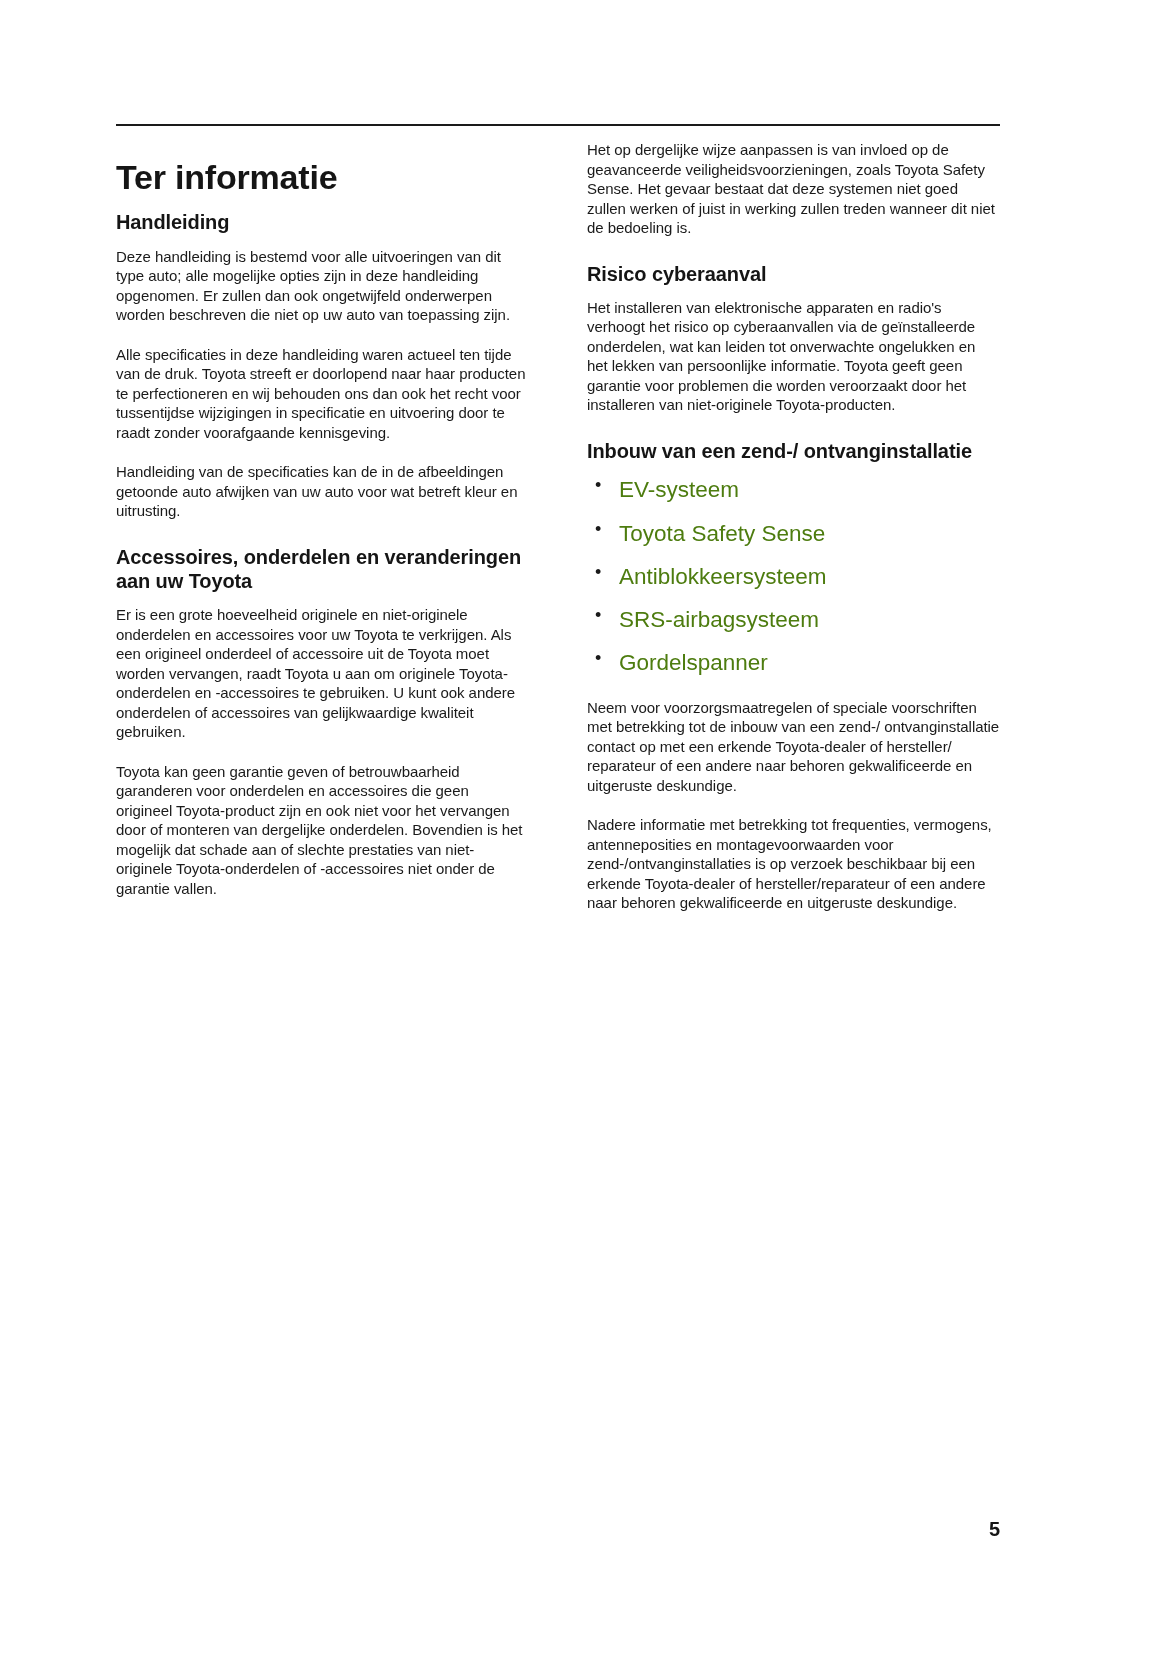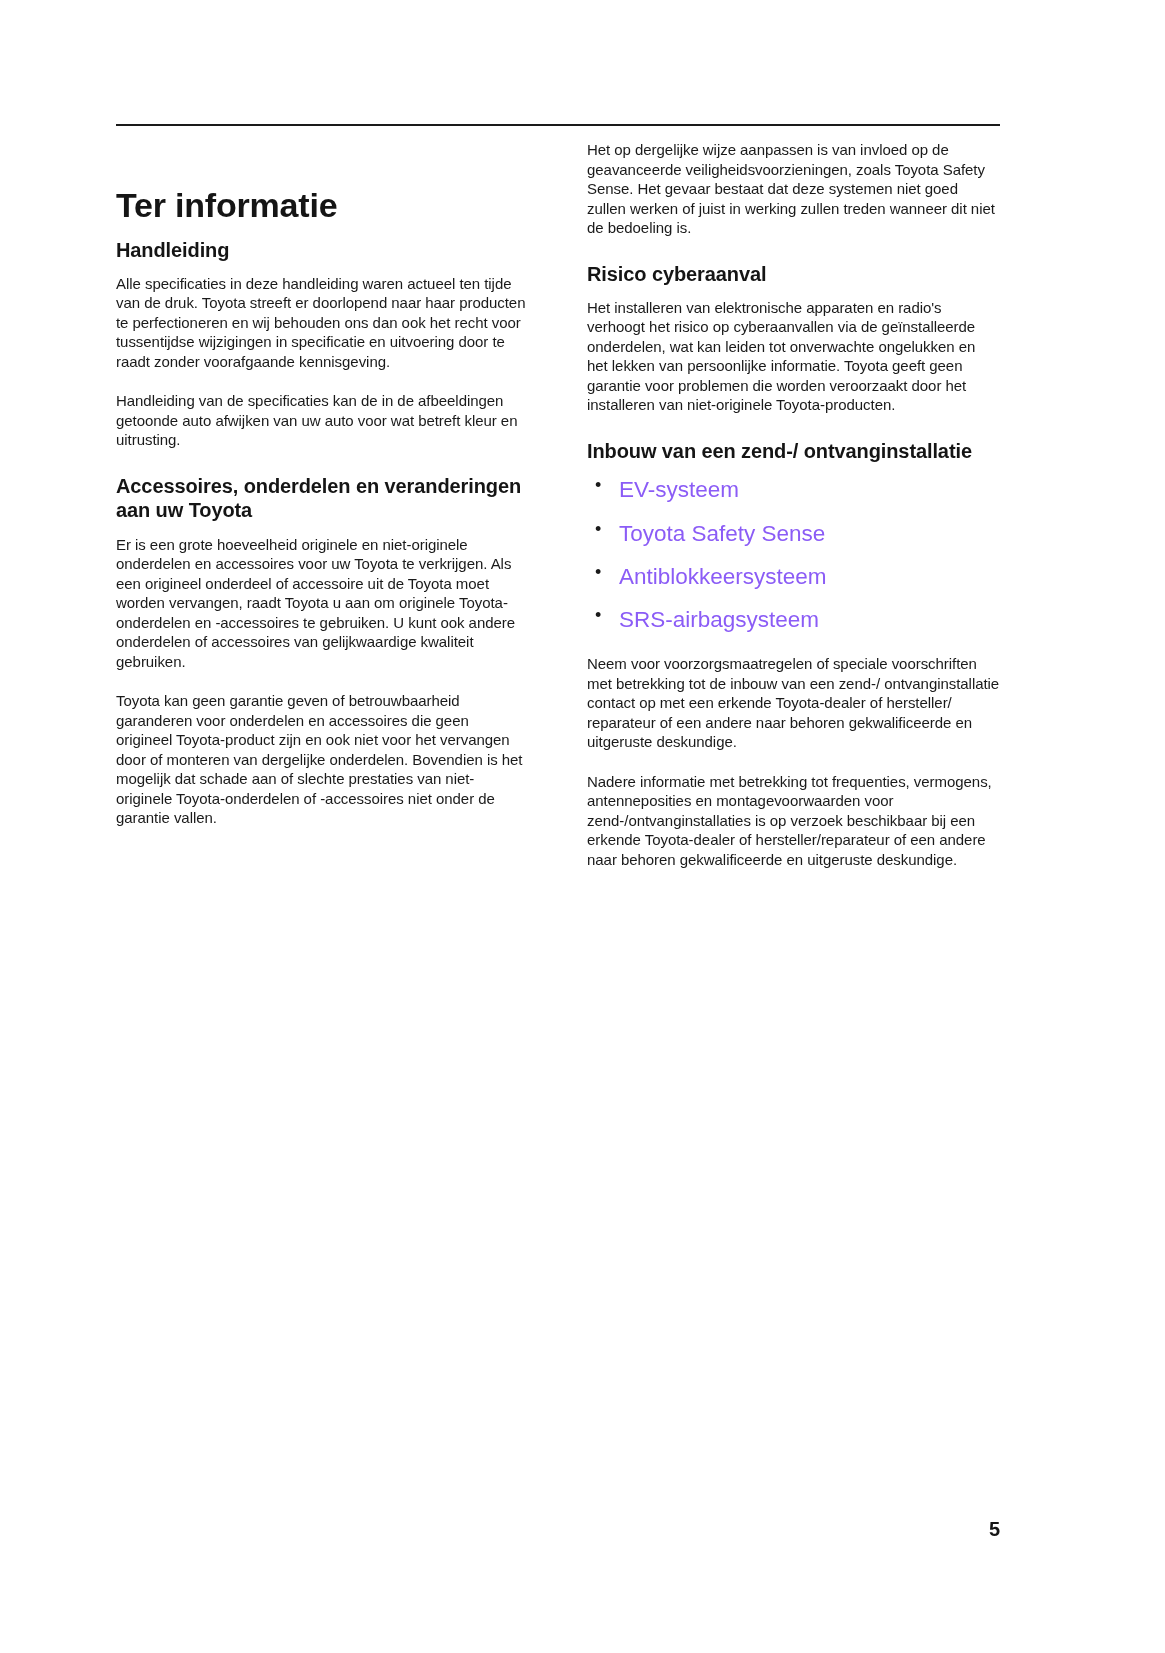--- a/index.html
+++ b/index.html
@@ -73,21 +73,21 @@
     list-style: none;
     margin: 0 0 20px 0;
     padding: 0;
   }
   ul.bullet-list li {
     font-size: 22.5px;
     line-height: 1.3;
     margin: 0 0 14px 0;
     padding-left: 32px;
     position: relative;
-    color: #8b5cf6;
+    color: #4d7c0f;
   }
   ul.bullet-list li::before {
     content: "\2022";
     position: absolute;
     left: 8px;
     top: -1px;
     font-size: 18px;
     color: #1a1a1a;
   }
   .page-number {
@@ -107,20 +107,21 @@
   <div class="rule"></div>
 
   <div class="columns">
 
     <div class="col">
 
       <h1 class="page-title">Ter informatie</h1>
 
       <h2 class="section-heading first">Handleiding</h2>
 
+      <p class="body-text">Deze handleiding is bestemd voor alle uitvoeringen van dit type auto; alle mogelijke opties zijn in deze handleiding opgenomen. Er zullen dan ook ongetwijfeld onderwerpen worden beschreven die niet op uw auto van toepassing zijn.</p>
 
       <p class="body-text">Alle specificaties in deze handleiding waren actueel ten tijde van de druk. Toyota streeft er doorlopend naar haar producten te perfectioneren en wij behouden ons dan ook het recht voor tussentijdse wijzigingen in specificatie en uitvoering door te raadt zonder voorafgaande kennisgeving.</p>
 
       <p class="body-text">Handleiding van de specificaties kan de in de afbeeldingen getoonde auto afwijken van uw auto voor wat betreft kleur en uitrusting.</p>
 
       <h2 class="section-heading">Accessoires, onderdelen en veranderingen aan uw Toyota</h2>
 
       <p class="body-text">Er is een grote hoeveelheid originele en niet-originele onderdelen en accessoires voor uw Toyota te verkrijgen. Als een origineel onderdeel of accessoire uit de Toyota moet worden vervangen, raadt Toyota u aan om originele Toyota-onderdelen en -accessoires te gebruiken. U kunt ook andere onderdelen of accessoires van gelijkwaardige kwaliteit gebruiken.</p>
 
       <p class="body-text">Toyota kan geen garantie geven of betrouwbaarheid garanderen voor onderdelen en accessoires die geen origineel Toyota-product zijn en ook niet voor het vervangen door of monteren van dergelijke onderdelen. Bovendien is het mogelijk dat schade aan of slechte prestaties van niet-originele Toyota-onderdelen of -accessoires niet onder de garantie vallen.</p>
@@ -136,20 +137,21 @@
       <p class="body-text">Het installeren van elektronische apparaten en radio's verhoogt het risico op cyberaanvallen via de geïnstalleerde onderdelen, wat kan leiden tot onverwachte ongelukken en het lekken van persoonlijke informatie. Toyota geeft geen garantie voor problemen die worden veroorzaakt door het installeren van niet-originele Toyota-producten.</p>
 
       <h2 class="section-heading">Inbouw van een zend-/ ontvanginstallatie</h2>
 
 
       <ul class="bullet-list">
         <li>EV-systeem</li>
         <li>Toyota Safety Sense</li>
         <li>Antiblokkeersysteem</li>
         <li>SRS-airbagsysteem</li>
+        <li>Gordelspanner</li>
       </ul>
 
       <p class="body-text">Neem voor voorzorgsmaatregelen of speciale voorschriften met betrekking tot de inbouw van een zend-/ ontvanginstallatie contact op met een erkende Toyota-dealer of hersteller/ reparateur of een andere naar behoren gekwalificeerde en uitgeruste deskundige.</p>
 
       <p class="body-text">Nadere informatie met betrekking tot frequenties, vermogens, antenneposities en montagevoorwaarden voor zend-/ontvanginstallaties is op verzoek beschikbaar bij een erkende Toyota-dealer of hersteller/reparateur of een andere naar behoren gekwalificeerde en uitgeruste deskundige.</p>
 
     </div>
 
   </div>
 

